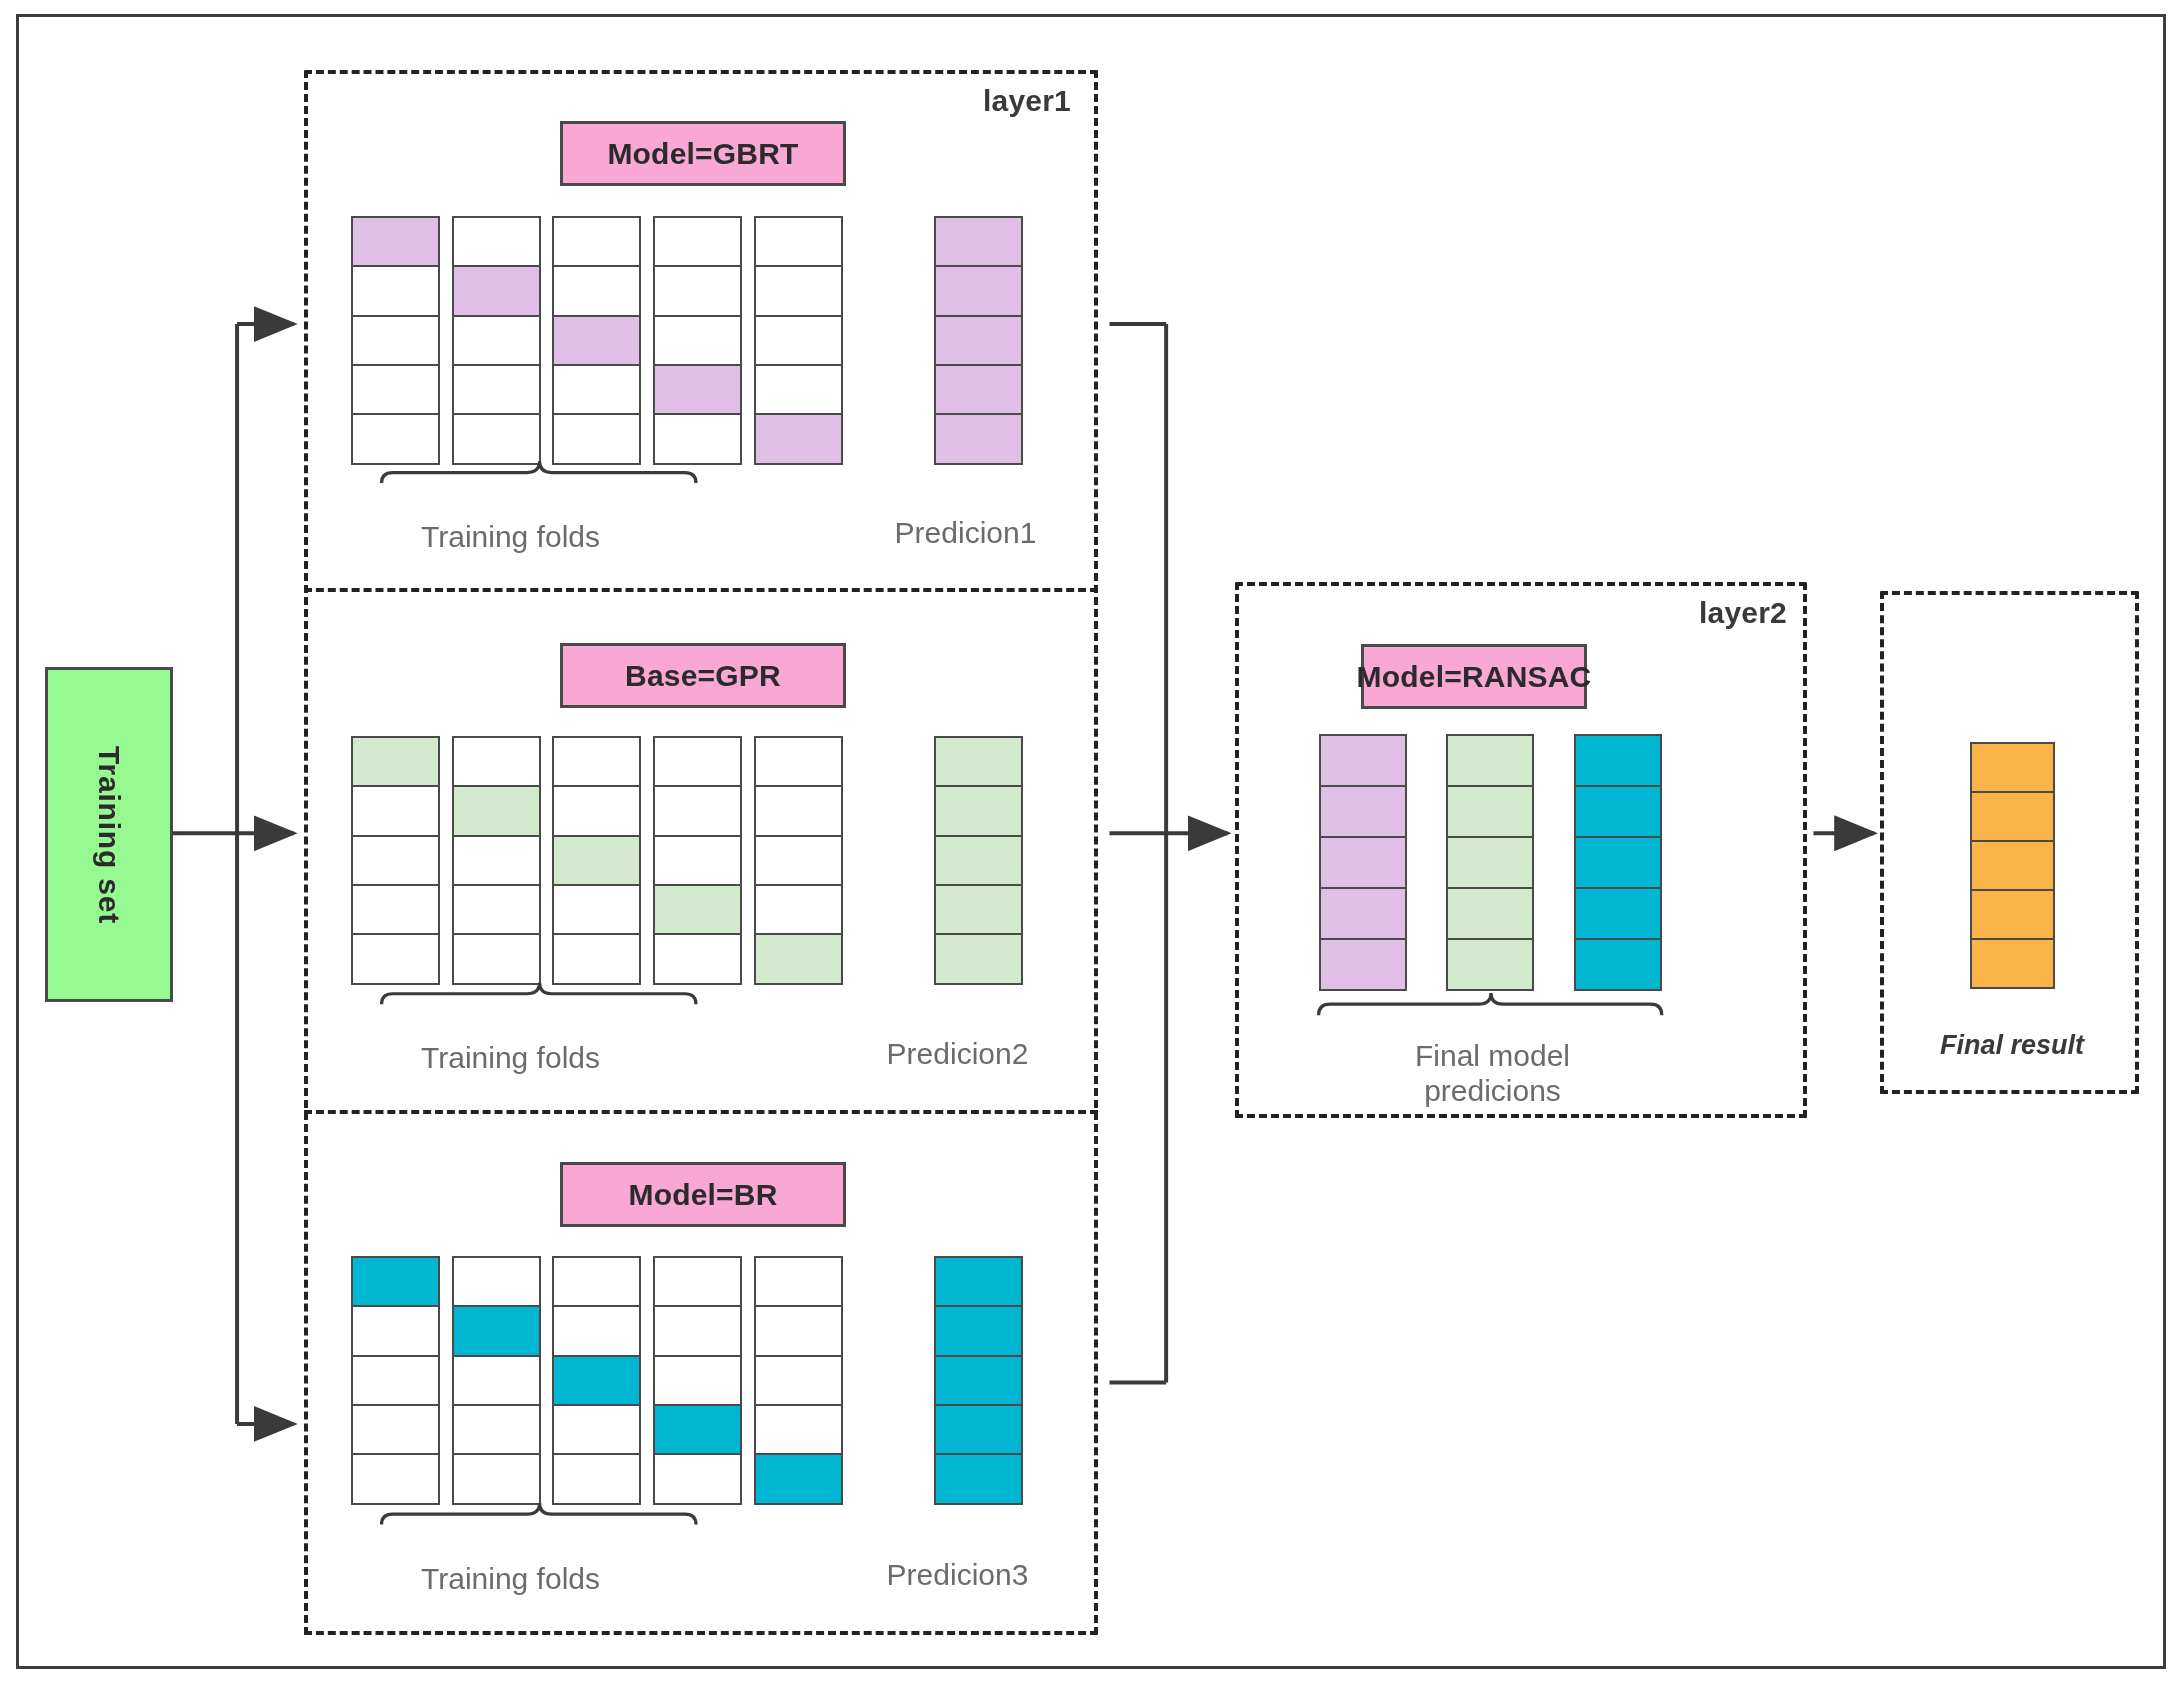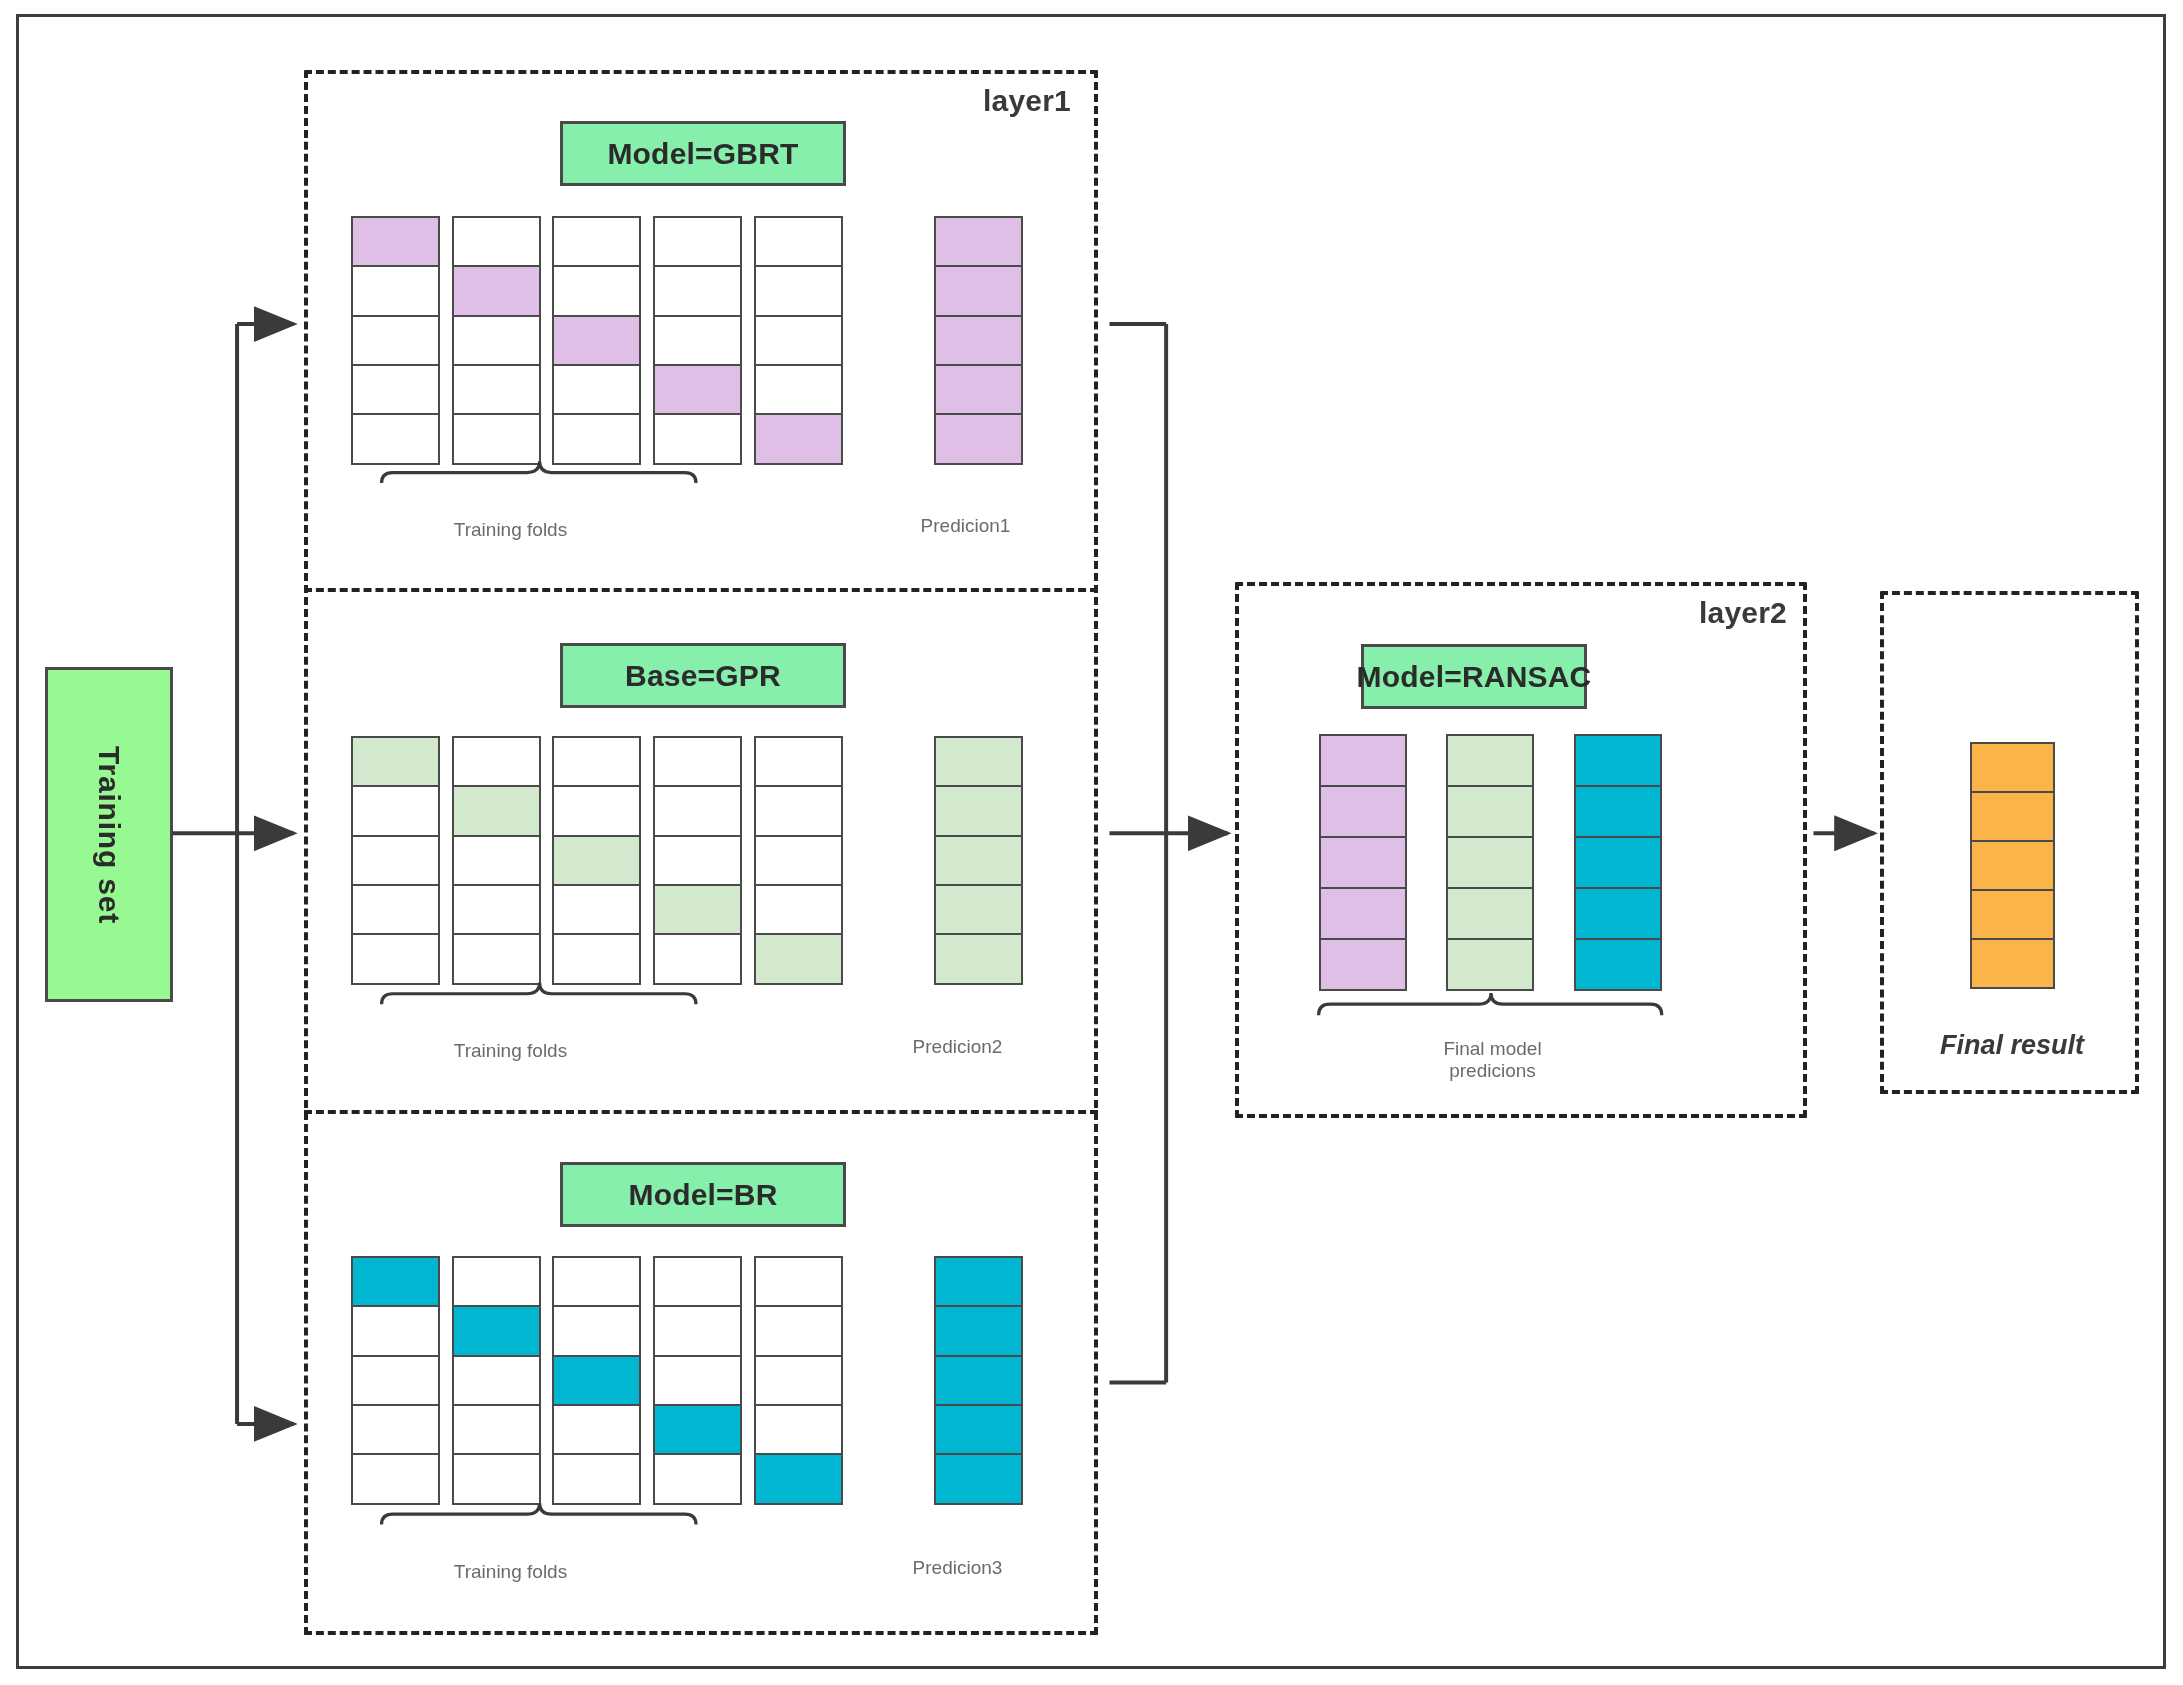--- a/index.html
+++ b/index.html
@@ -28,21 +28,21 @@
     height:0;
   }
   .layer-label{
     position:absolute;
     font-size:30px;font-weight:bold;color:#3a3a3a;
     letter-spacing:0.2px;
     white-space:nowrap;
   }
   .model-box{
     position:absolute;
-    background:#86efac;
+    background:#f9a8d4;
     border:3.2px solid #4a4a4a;
     box-sizing:border-box;
     display:flex;align-items:center;justify-content:center;
     font-size:30px;font-weight:bold;color:#2b2b2b;
     letter-spacing:0.2px;
   }
   .fold-col{
     position:absolute;
     display:flex;flex-direction:column;
     box-sizing:border-box;
@@ -50,21 +50,21 @@
   .cell{
     flex:1 1 0;
     border:2.4px solid #4a4a4a;
     margin-top:-2.4px;
     background:#ffffff;
     box-sizing:border-box;
   }
   .cell:first-child{margin-top:0;}
   .caption{
     position:absolute;
-    font-size:19px;color:#6b6b6b;
+    font-size:30px;color:#6b6b6b;
     text-align:center;
     white-space:nowrap;
     line-height:1.18;
   }
   .caption.multiline{white-space:normal;}
   .bold-caption{
     position:absolute;
     font-size:27px;font-weight:bold;color:#3a3a3a;
     text-align:center;white-space:nowrap;
   }

